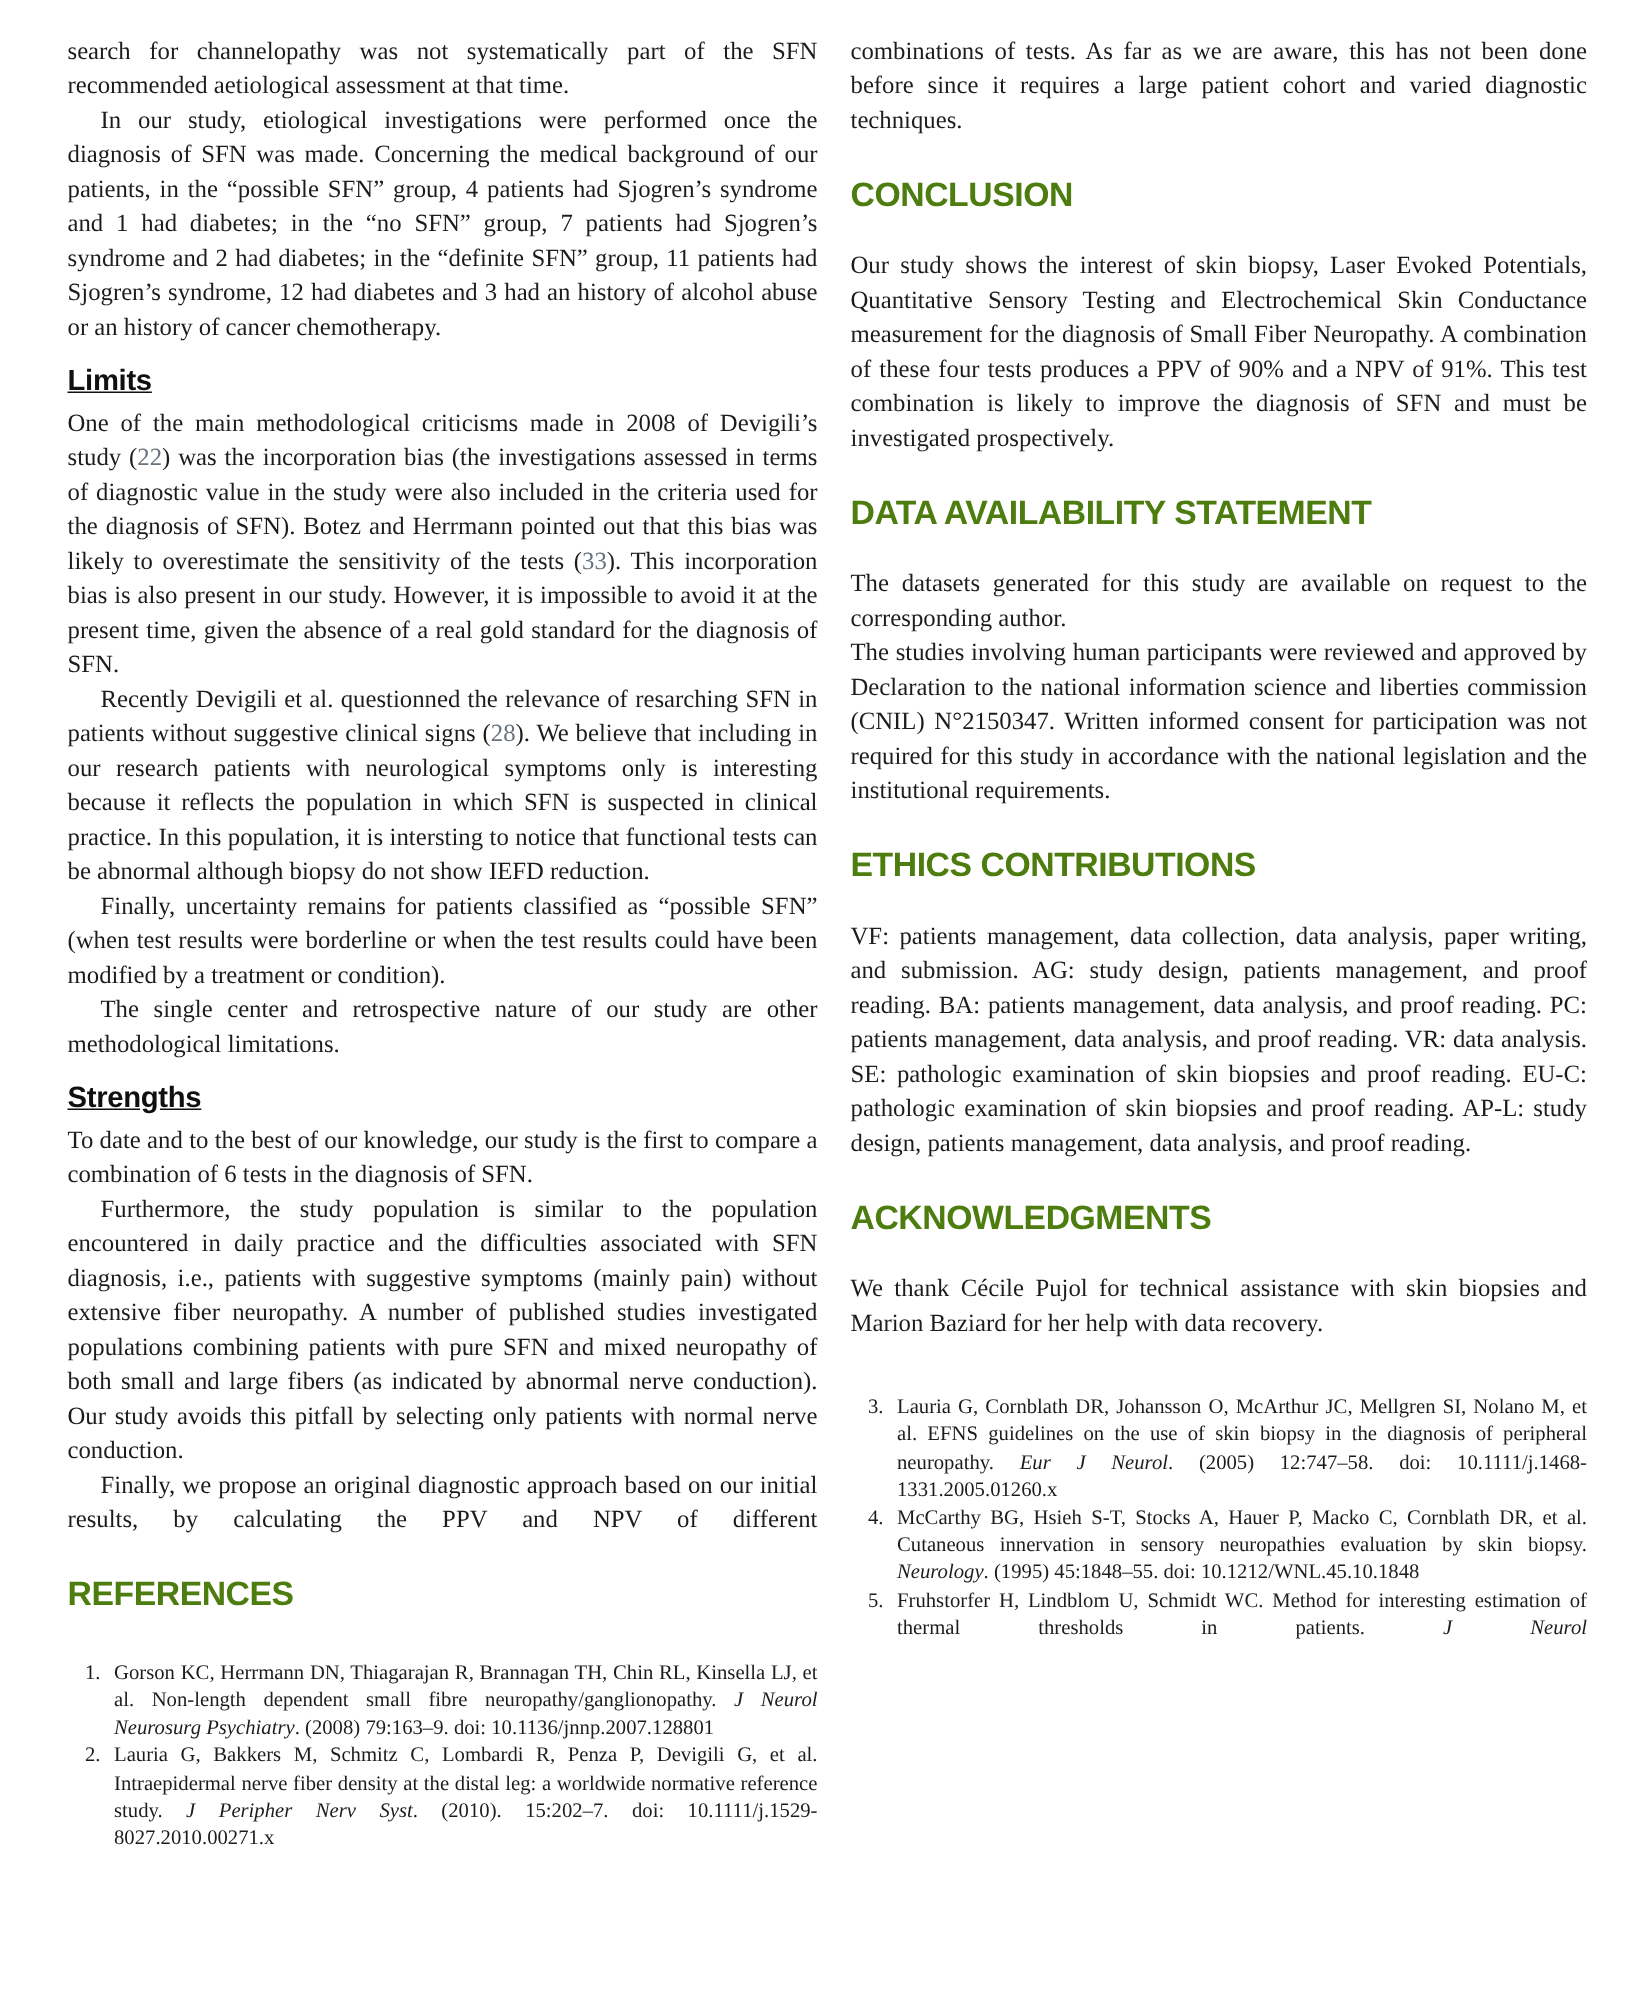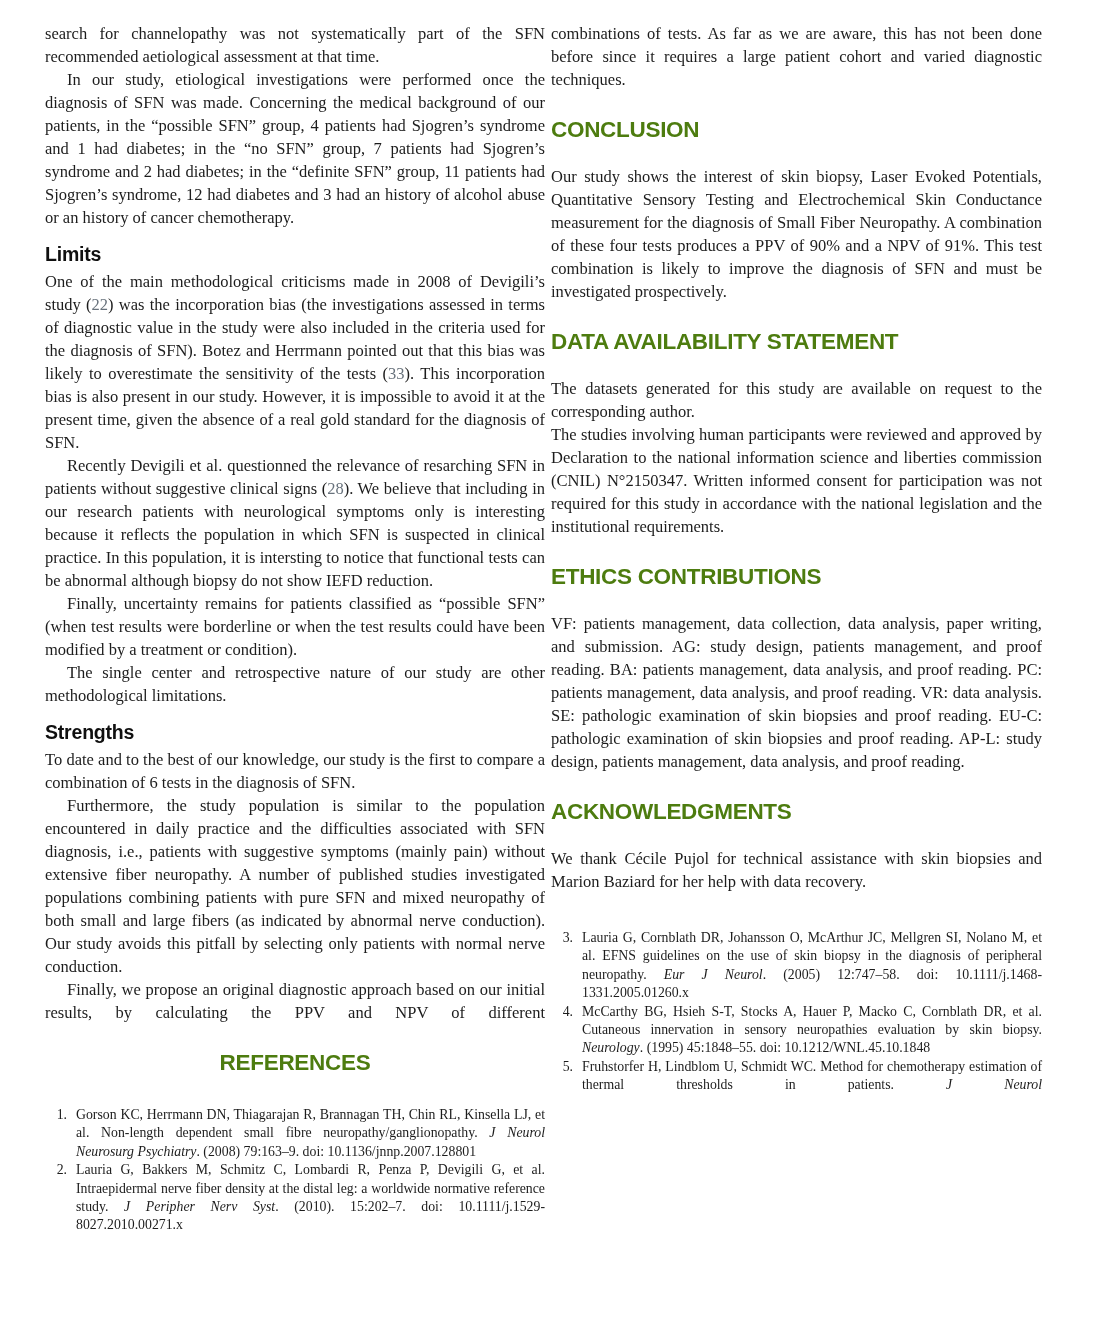--- a/index.html
+++ b/index.html
@@ -1,18 +1,18 @@
 <!DOCTYPE html>
 <html><head>
 <meta charset="utf-8">
 <style>
   html,body { margin:0; padding:0; background:#ffffff; }
   .page {
     width:1100px; height:1339px; box-sizing:border-box;
-    display:flex; gap:6px;
+    display:flex; gap:22px;
     padding:22px 42px 0 45px;
     background:#ffffff;
     font-family:"Liberation Serif", serif;
     color:#1c1c1c;
     overflow:hidden;
   }
   .col { flex:none; }
   .col-left  { width:500px; }
   .col-right { width:491px; }
 
@@ -21,28 +21,28 @@
     text-align:justify;
   }
   .para.indent { text-indent:22px; }
   .jlast { text-align-last:justify; }
 
   .ital { font-style:italic; }
 
   .subhead {
     font-family:"Liberation Sans", sans-serif;
     font-weight:bold; font-size:19.5px; line-height:22px;
-    color:#101010; margin:14px 0 5px 0; letter-spacing:-0.2px;
+    color:#101010; margin:14px 0 5px 0; letter-spacing:-0.2px;text-decoration:underline;
   }
   .majorhead {
     font-family:"Liberation Sans", sans-serif;
     font-weight:bold; font-size:22.5px; line-height:26px;
     color:#4d7c0f; margin:26px 0 22px 0; letter-spacing:-0.3px;
   }
-  .refhead { margin-bottom:30px;text-align:center; }
+  .refhead { margin-bottom:30px; }
 
   .reflist { }
   .ref {
     display:flex; font-size:13.8px; line-height:18.4px;
     margin:0;
   }
   .refnum { flex:none; width:22px; text-align:right; margin-right:9px; }
   .refbody { flex:1; text-align:justify; }
   .refcont { margin-top:36px; }
 </style>
@@ -118,18 +118,18 @@
         <div class="ref">
           <span class="refnum">3.</span>
           <span class="refbody"><span>Lauria G, Cornblath DR, Johansson O, McArthur JC, Mellgren SI, Nolano M, et al. EFNS guidelines on the use of skin biopsy in the diagnosis of peripheral neuropathy. </span><span class="ital">Eur J Neurol</span><span>. (2005) 12:747–58. doi: 10.1111/j.1468-1331.2005.01260.x</span></span>
         </div>
         <div class="ref">
           <span class="refnum">4.</span>
           <span class="refbody"><span>McCarthy BG, Hsieh S-T, Stocks A, Hauer P, Macko C, Cornblath DR, et al. Cutaneous innervation in sensory neuropathies evaluation by skin biopsy. </span><span class="ital">Neurology</span><span>. (1995) 45:1848–55. doi: 10.1212/WNL.45.10.1848</span></span>
         </div>
         <div class="ref">
           <span class="refnum">5.</span>
-          <span class="refbody jlast"><span>Fruhstorfer H, Lindblom U, Schmidt WC. Method for chemotherapy estimation of thermal thresholds in patients. </span><span class="ital">J Neurol</span></span>
+          <span class="refbody jlast"><span>Fruhstorfer H, Lindblom U, Schmidt WC. Method for interesting estimation of thermal thresholds in patients. </span><span class="ital">J Neurol</span></span>
         </div>
       </div>
   </div>
 
 </div>
 
 </body></html>

